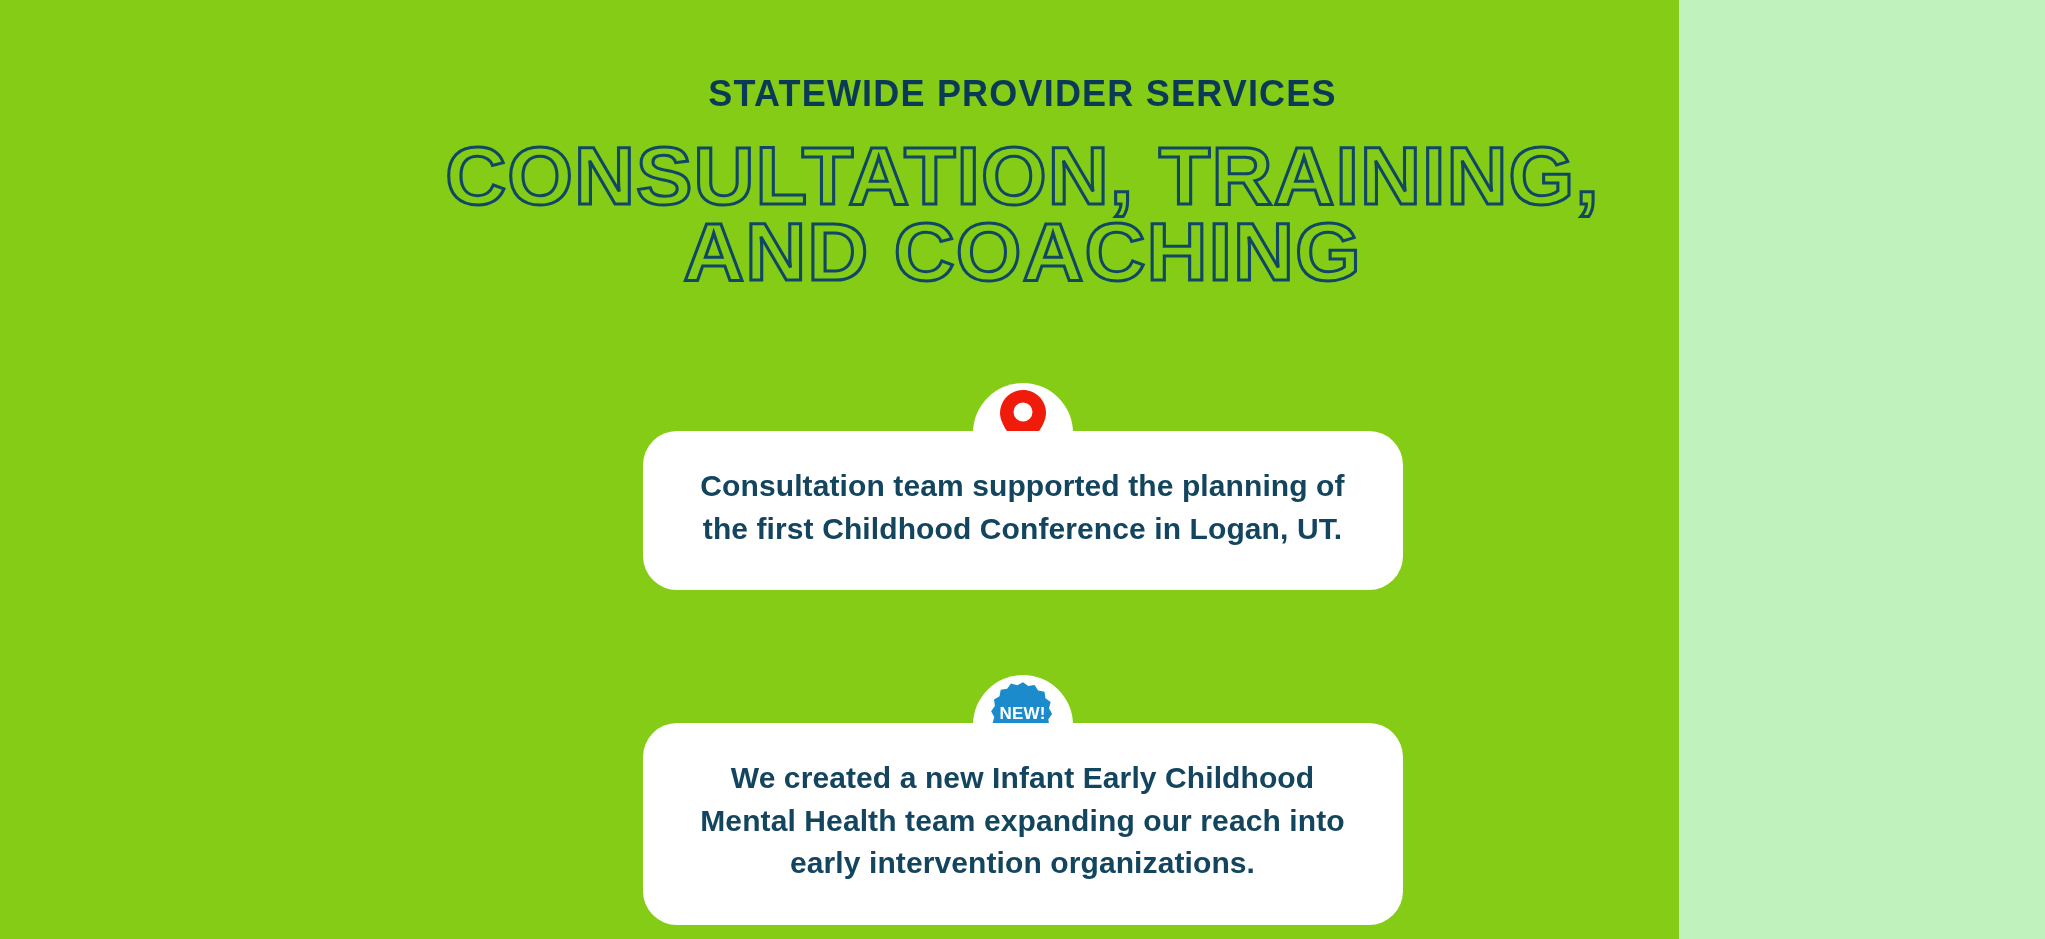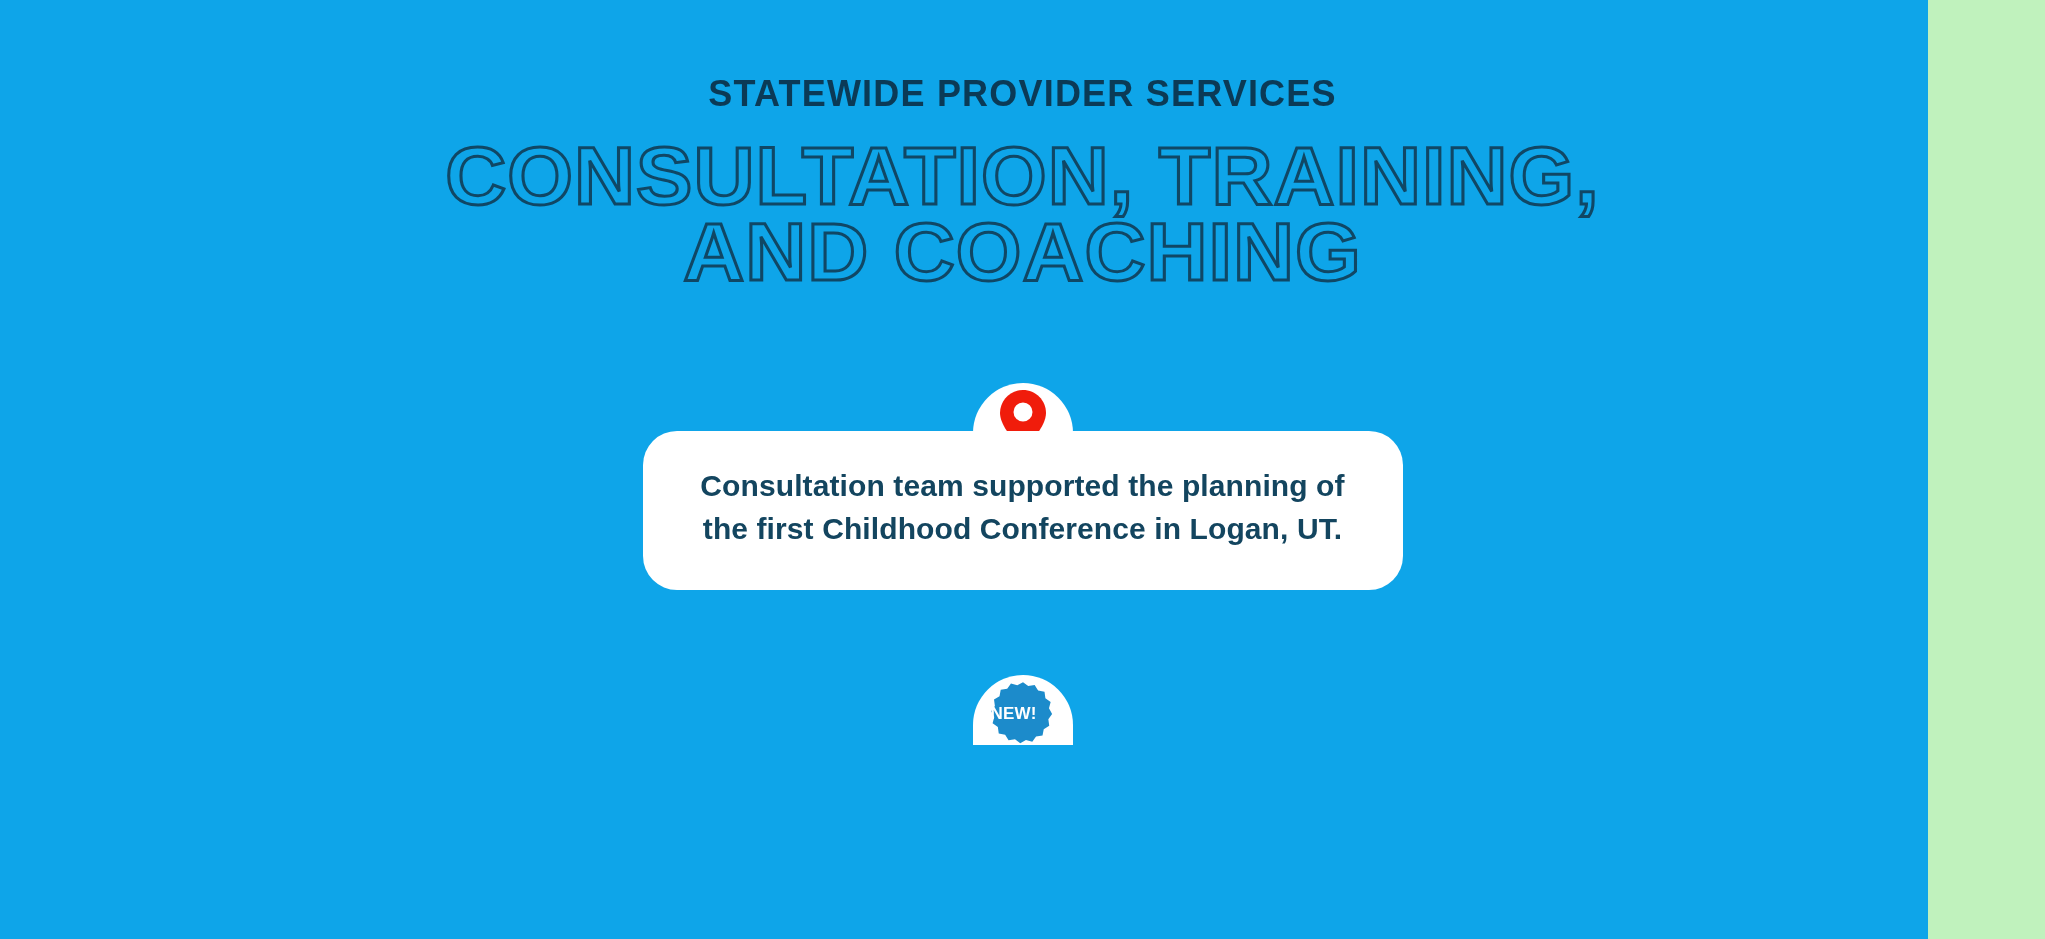--- a/index.html
+++ b/index.html
@@ -10,23 +10,23 @@
     width: 2045px;
     height: 939px;
     background: #c0f2bd;
     font-family: "Liberation Sans", sans-serif;
     overflow: hidden;
     position: relative;
   }
 
   .page {
     position: relative;
-    width: 1928px;
+    width: 1679px;
     height: 939px;
-    background: #0ea5e9;
+    background: #84cc16;
   }
 
   
   .header {
     position: absolute;
     top: 76px;
     left: 0;
     width: 2045px;
     text-align: center;
   }
@@ -139,20 +139,21 @@
   }
 
   
   .badge-wrap {
     position: relative;
     width: 64px;
     height: 64px;
     margin-top: 6px;
     display: flex;
     align-items: center;
+    justify-content: center;
   }
   .badge-svg {
     position: absolute;
     left: 0;
     top: 0;
   }
   .badge-label {
     position: relative;
     z-index: 3;
     color: #ffffff;
@@ -196,16 +197,19 @@
     <div class="card" id="card-2">
       <div class="card-tab">
         <div class="badge-wrap">
           <svg class="badge-svg" width="64" height="64" viewBox="0 0 100 100">
             <path fill="#1c8bcb" d="M50 2
               L58.2 8.0 L68.2 6.3 L73.6 14.9 L83.6 16.8 L85.0 26.9 L93.2 32.8 L90.6 42.7 L95.5 51.6 L89.6 59.8 L91.0 69.9 L82.4 75.2 L80.5 85.2 L70.4 86.6 L64.5 94.8 L54.6 92.2 L45.7 97.1 L37.5 91.2 L27.4 92.6 L22.1 84.0 L12.1 82.1 L10.7 72.0 L2.5 66.1 L5.1 56.2 L0.2 47.3 L6.1 39.1 L4.7 29.0 L13.3 23.7 L15.2 13.7 L25.3 12.3 L31.2 4.1 L41.1 6.7 Z"></path>
           </svg>
           <span class="badge-label">NEW!</span>
         </div>
       </div>
+      <div class="card-body">
+        <p class="card-text">We created a new Infant Early Childhood Mental Health team expanding our reach into early intervention organizations.</p>
+      </div>
     </div>
 
   </div>
 </div>
 
 </body></html>

